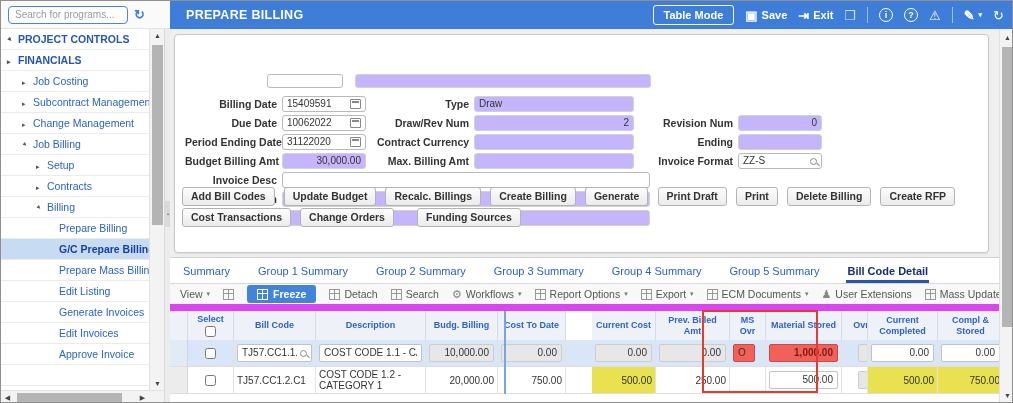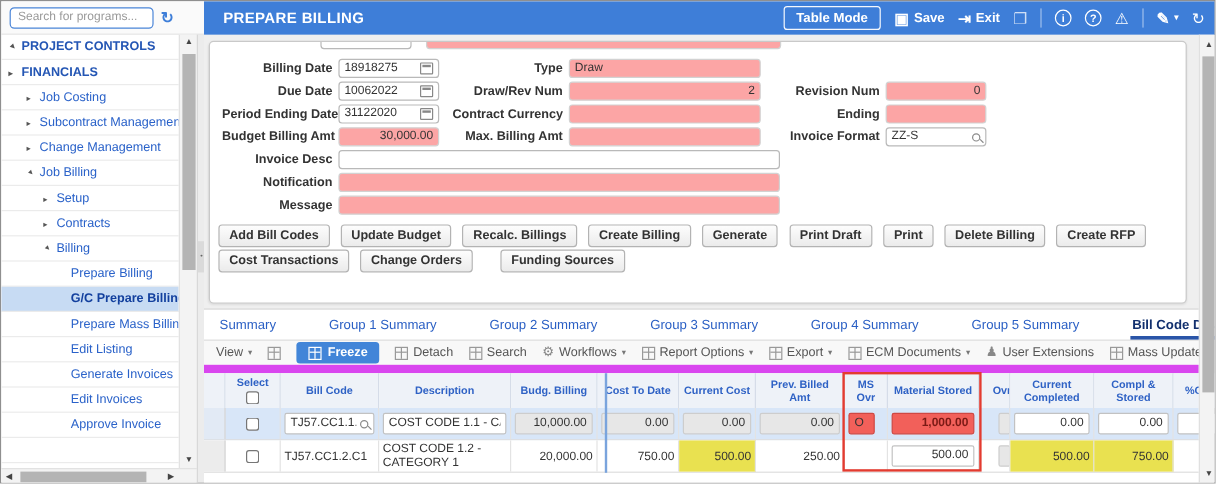--- a/index.html
+++ b/index.html
@@ -59,27 +59,27 @@
   .split-handle { position:absolute; top:172px; left:0; width:6px; height:26px; background:#dadada;
                   cursor:col-resize; font-size:6px; color:#666; text-align:center; line-height:26px; }
 
   
   .main { position:absolute; top:28px; left:169px; width:844px; height:375px; background:#efefef; }
 
   
   .card { position:absolute; top:5px; left:4px; width:815px; height:219px; background:#fff;
           border:1px solid #c9c9c9; border-radius:4px; overflow:hidden;
           box-shadow:0 1px 2px rgba(0,0,0,.08); }
-  .frow { position:absolute; left:10px; right:28px; height:17px; }
+  .frow { position:absolute; left:10px; right:28px; height:17px;margin-top:47px; }
   .flabel { position:absolute; top:2px; font-size:10.5px; font-weight:bold; color:#333;
             text-align:right; white-space:nowrap; }
   .fbox { position:absolute; top:0; height:16px; border:1px solid #b9b9b9; border-radius:3px;
           background:#fff; font-size:10px; line-height:14px; padding:0 4px; color:#333;
           display:flex; align-items:center; }
-  .fbox.ro { background:#fca5a5; border-color:#d2d2d2; }
+  .fbox.ro { background:#c4b5fd; border-color:#d2d2d2; }
   .fbox .v { flex:1; overflow:hidden; white-space:nowrap; }
   .fbox .v.num { text-align:right; }
   .l1 { left:0;   width:92px; }  .i1 { left:97px;  width:84px; }
   .l2 { left:192px; width:92px; }
   .iwide { left:97px; width:368px; }
   .cal { width:11px; height:10px; border:1px solid #888; border-radius:1px; position:relative;
          flex:none; margin-left:3px; cursor:pointer; }
   .cal::before { content:""; position:absolute; top:1px; left:1px; right:1px; height:2px; background:#888; }
   .mag { width:7px; height:7px; border:1.4px solid #8a8a8a; border-radius:50%; position:relative;
          flex:none; margin-left:3px; cursor:pointer; }
@@ -87,21 +87,21 @@
                 background:#8a8a8a; transform:rotate(45deg); }
   .btnrow { position:absolute; left:7px; }
   .btn { display:inline-block; padding:2px 8px 3px; border:1px solid #b3b3b3; border-radius:3px;
          background:linear-gradient(#fdfdfd,#ebebeb); font-size:10.5px; font-weight:bold;
          color:#333; margin-right:6px; cursor:pointer; white-space:nowrap; }
 
   
   .panel { position:absolute; top:228px; left:0; width:829px; height:147px; background:#fff;
            border-top:1px solid #d2d2d2; }
   .tabs { height:26px; border-bottom:1px solid #d7d7d7; padding-left:12px; display:flex;
-          align-items:flex-end; gap:42px; }
+          align-items:flex-end; gap:26px; }
   .tab { font-size:11px; color:#2a5fc4; padding:5px 1px 6px; cursor:pointer; white-space:nowrap; }
   .tab.active { color:#12306e; font-weight:bold; border-bottom:3px solid #2a55a8; padding-bottom:3px; }
   .gtoolbar { height:27px; background:#f8f8f8; border-bottom:7px solid #d946ef; display:flex;
               align-items:center; gap:13px; padding:0 10px; color:#555; font-size:10.5px; }
   .titem { display:flex; align-items:center; gap:4px; cursor:pointer; white-space:nowrap; }
   .caret { font-size:7px; color:#777; }
   .freeze-btn { background:#4285d8; color:#fff; border-radius:3px; padding:3px 10px; font-weight:bold;
                 display:flex; align-items:center; gap:5px; cursor:pointer; }
   .mico { width:11px; height:11px; border:1px solid #999; position:relative; flex:none; }
   .mico.grid::before { content:""; position:absolute; left:0; right:0; top:3px; border-top:1px solid #999; }
@@ -118,21 +118,21 @@
         align-items:center; padding:0 3px; }
   .ghead .gc { background:#eef2f8; border-right:1px solid #d5dce8; color:#2f62c5; font-weight:bold;
                font-size:9px; justify-content:center; text-align:center; line-height:1.15; }
   .ghead { height:29px; }
   .gr { height:27px; border-bottom:1px solid #dedede; font-size:10px; background:#fff; }
   .gr.sel { background:#d8e6f8; }
   .c0  { width:18px; background:#ececec; border-right:1px solid #d5d5d5; }
   .c1  { width:46px; justify-content:center; }
   .c2  { width:82px; }  .c3 { width:110px; }
   .c4  { width:72px; }  .c5 { width:68px; }
-  .c6  { width:64px; }  .c7 { width:74px; }
+  .c6  { width:64px;margin-left:26px; }  .c7 { width:74px; }
   .c8  { width:36px; }  .c9 { width:76px; }
   .c10 { width:26px;padding-left:16px; }  .c11 { width:70px; }
   .c12 { width:66px; }  .c13 { width:40px; }
   .num { justify-content:flex-end; text-align:right; }
   .cellbox { border:1px solid #c2c2c2; border-radius:2px; background:#fff; height:18px;
              line-height:16px; padding:0 4px; width:100%; font-size:10px; display:flex;
              align-items:center; overflow:hidden; white-space:nowrap; }
   .cellbox.ro { background:#e7e7e7; border-color:#cdcdcd; }
   .cellbox.red { background:#f2605a; border-color:#cf4843; }
   .cellbox .rnum { flex:1; text-align:right; }
@@ -221,21 +221,21 @@
 
     <div class="card">
       <div class="frow" style="top:-8px;">
         <div class="fbox" style="left:82px; width:76px; height:14px;"></div>
         <div class="fbox ro" style="left:170px; width:296px; height:14px;"></div>
       </div>
 
       <div class="frow" style="top:14px;">
         <div class="flabel l1">Billing Date</div>
         <div class="fbox i1">
-          <span class="v">18918275</span>
+          <span class="v">15409591</span>
           <span class="cal"></span>
         </div>
         <div class="flabel l2">Type</div>
         <div class="fbox ro" style="left:289px; width:160px;">
           <span class="v">Draw</span>
         </div>
       </div>
 
       <div class="frow" style="top:33px;">
         <div class="flabel l1">Due Date</div>

